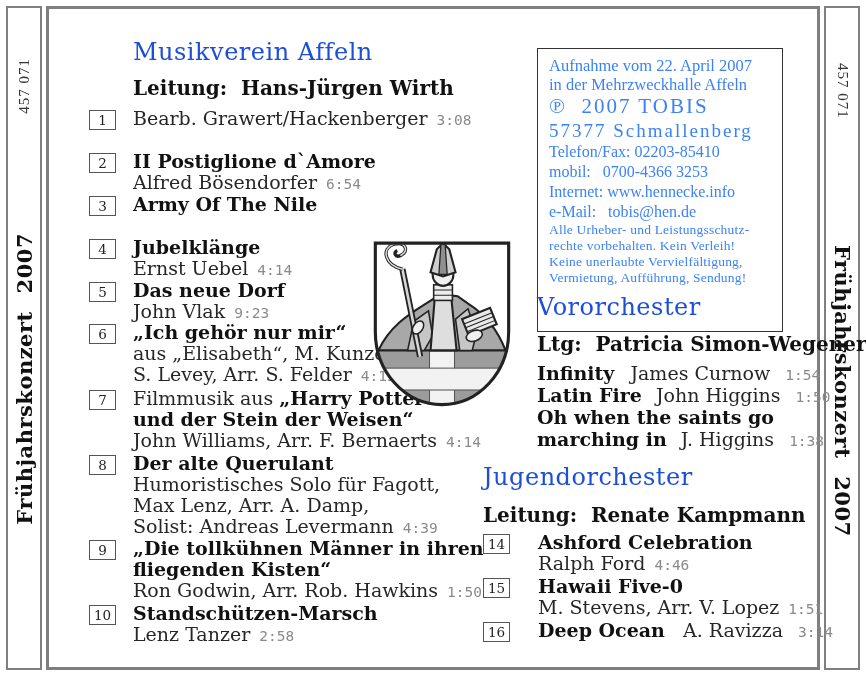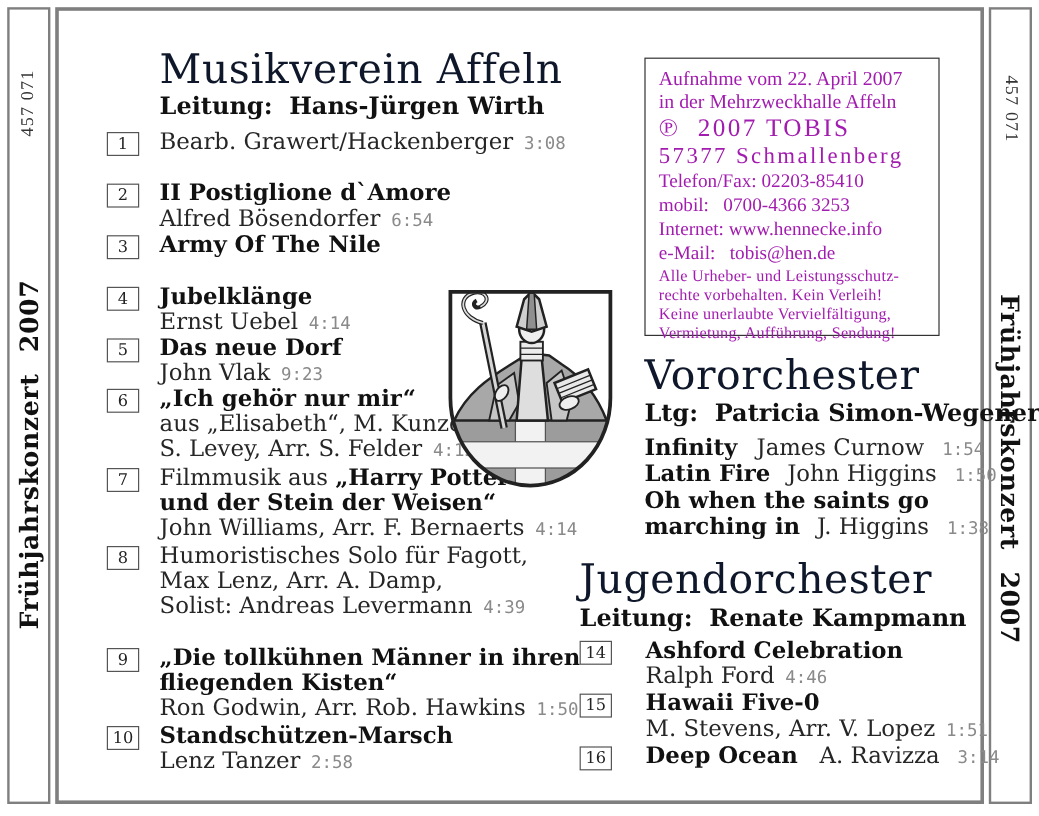--- a/index.html
+++ b/index.html
@@ -13,35 +13,35 @@
   .main-panel{position:absolute;left:46px;top:6px;width:774px;height:664px;
               border:3px solid #7f7f7f;background:#fff;box-sizing:border-box;}
 
   .vtext{position:absolute;left:50%;writing-mode:vertical-rl;white-space:pre;}
   .v-up{transform:translateX(-50%) rotate(180deg);}   
   .v-down{transform:translateX(-50%);}                
   .catalog{font-family:"Liberation Serif", serif;font-size:15px;color:#333;letter-spacing:1px;}
   .spine-title{font-size:21px;font-weight:bold;color:#111;word-spacing:10px;letter-spacing:.5px;}
 
   
-  .fancy{position:absolute;font-size:34px;font-weight:normal;letter-spacing:.5px;color:#0f172a;margin:0;}
+  .fancy{position:absolute;font-size:24px;font-weight:normal;letter-spacing:.5px;color:#1d4ed8;margin:0;}
   .conductor{position:absolute;font-size:20px;font-weight:bold;white-space:pre;color:#111;}
 
   
   .track{position:absolute;left:133px;width:390px;line-height:21px;font-size:19px;}
   .numbox{position:absolute;left:-44px;top:2px;width:25px;height:18px;border:1px solid #555;
           background:#fff;text-align:center;font-size:13.5px;line-height:18px;color:#222;}
   .ttl{font-weight:bold;color:#111;}
   .credit{font-weight:normal;color:#262626;}
   .dur{font-family:"DejaVu Sans Mono", monospace;font-size:14.5px;color:#8a8a8a;margin-left:9px;}
   .tline{white-space:nowrap;}
 
   
-  .info-box{position:absolute;left:537px;top:48px;width:246px;height:232px;border:1px solid #333;
-            box-sizing:border-box;padding:7px 0 0 11px;font-family:"Liberation Serif", serif;color:#a21caf;}
+  .info-box{position:absolute;left:537px;top:48px;width:246px;height:284px;border:1px solid #333;
+            box-sizing:border-box;padding:7px 0 0 11px;font-family:"Liberation Serif", serif;color:#3b82f6;}
   .info-box div{white-space:pre;}
   .ib-line{font-size:16.5px;line-height:19px;}
   .ib-phono{font-size:21px;line-height:25px;letter-spacing:2px;}
   .ib-addr{font-size:19px;line-height:23px;letter-spacing:2px;}
   .ib-tel{font-size:16px;line-height:20px;}
   .ib-fine{font-size:13.5px;line-height:16px;letter-spacing:.2px;}
 
   
   .vrow{position:absolute;left:537px;font-size:19px;line-height:22px;white-space:nowrap;}
   .jtrack{position:absolute;left:538px;width:300px;line-height:21px;font-size:19px;}
@@ -106,20 +106,21 @@
 
   <div class="track" style="top:388px;">
     <span class="numbox">7</span>
     <div class="tline"><span class="credit">Filmmusik aus </span><span class="ttl">„Harry Potter</span></div>
     <div class="tline ttl">und der Stein der Weisen“</div>
     <div class="tline"><span class="credit">John Williams, Arr. F. Bernaerts</span><span class="dur">4:14</span></div>
   </div>
 
   <div class="track" style="top:453px;">
     <span class="numbox">8</span>
+    <div class="tline ttl">Der alte Querulant</div>
     <div class="tline credit">Humoristisches Solo für Fagott,</div>
     <div class="tline credit">Max Lenz, Arr. A. Damp,</div>
     <div class="tline"><span class="credit">Solist: Andreas Levermann</span><span class="dur">4:39</span></div>
   </div>
 
   <div class="track" style="top:538px;">
     <span class="numbox">9</span>
     <div class="tline ttl">„Die tollkühnen Männer in ihren</div>
     <div class="tline ttl">fliegenden Kisten“</div>
     <div class="tline"><span class="credit">Ron Godwin, Arr. Rob. Hawkins</span><span class="dur">1:50</span></div>

